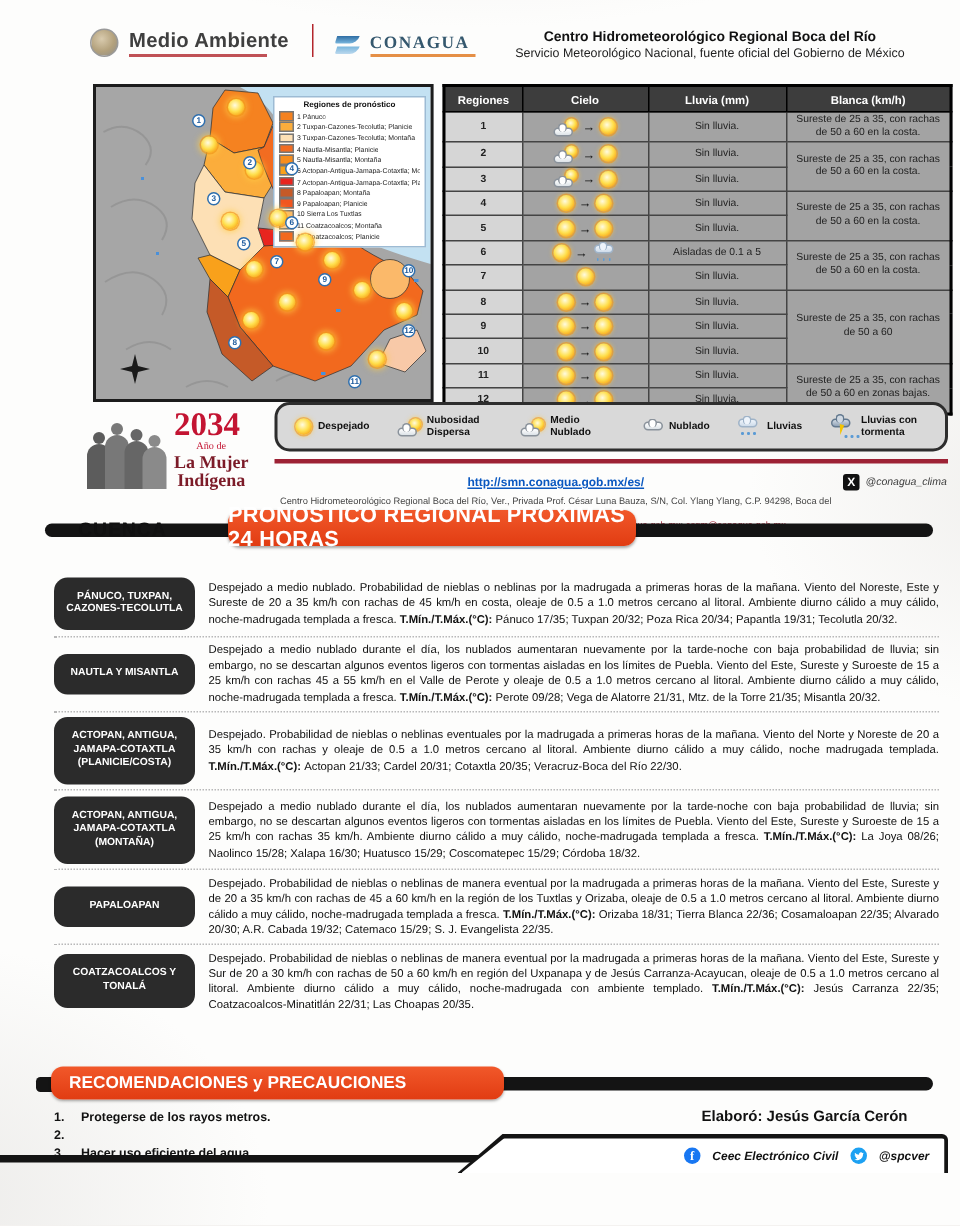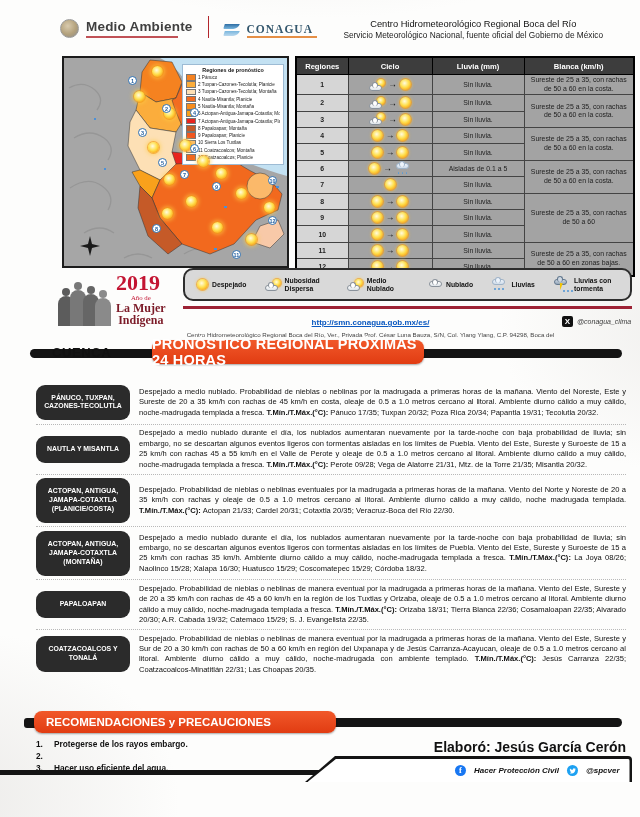--- a/index.html
+++ b/index.html
@@ -22,21 +22,21 @@
   .redstrip{height:2.5px;width:92px;background:#b0262c;margin-top:1.5px;opacity:.8;}
   .divider{width:1px;height:22px;background:#b3262c;margin:0 8px;}
   .wave{position:relative;width:16px;height:14px;}
   .wave::before,.wave::after{content:"";position:absolute;left:0;width:15px;height:5px;border-radius:0 0 8px 2px;
         background:linear-gradient(#2e6da4,#79b6dd);transform:skewX(-18deg);}
   .wave::after{top:7px;background:linear-gradient(#79b6dd,#bcd9ee);}
   .conagua-stack{display:flex;flex-direction:column;}
   .conagua{font-family:"Liberation Serif",serif;font-size:11.5px;letter-spacing:1px;color:#35586e;font-weight:bold;}
   .orangestrip{height:2px;width:70px;background:#e07b26;margin-top:1.5px;opacity:.85;}
   .hdr-right{flex:1;text-align:center;padding-top:3px;}
-  .hdr-title{font-weight:normal;font-size:9.3px;color:#111;}
+  .hdr-title{font-weight:bold;font-size:9.3px;color:#111;}
   .hdr-sub{font-size:8.3px;color:#222;margin-top:1px;}
 
   
   .mapbox{position:absolute;left:62px;top:56px;width:227px;height:212px;border:2px solid #1c1c1c;
           background:#a9a9a9;box-sizing:border-box;}
   .mapbox svg{position:absolute;inset:0;}
   .maplegend{position:absolute;right:3px;top:6px;width:102px;background:#fff;border:1px solid #9dbbd4;
              padding:2px 3px;box-sizing:border-box;}
   .maplegend-title{font-size:5.4px;font-weight:bold;color:#111;text-align:center;margin-bottom:1px;}
   .mlrow{display:flex;align-items:center;gap:2px;margin:0.8px 0;}
@@ -133,21 +133,21 @@
   .recrow{position:absolute;left:0;top:711px;right:0;height:24px;}
   .recnub{position:absolute;left:24px;top:7px;width:18px;height:10px;background:#141414;border-radius:3px;}
   .recbar{position:absolute;left:300px;right:18px;top:7px;height:9px;background:#141414;border-radius:5px;}
   .recbanner{position:absolute;left:34px;top:0;width:302px;height:22px;border-radius:8px;
           background:linear-gradient(#f1582a,#e13c12);color:#fff;font-weight:bold;font-size:11.5px;
           display:flex;align-items:center;padding-left:12px;box-sizing:border-box;
           box-shadow:0 1px 2px rgba(0,0,0,.35);}
   .reclist{position:absolute;left:36px;top:738px;width:400px;}
   .recitem{display:flex;gap:6px;font-size:8.3px;font-weight:bold;color:#111;line-height:1.45;}
   .recnumber{flex:0 0 12px;}
-  .author{position:absolute;right:14px;top:739px;font-size:14px;font-weight:bold;color:#111;margin-left:20px;}
+  .author{position:absolute;right:35px;top:739px;font-size:10px;font-weight:bold;color:#111;margin-left:20px;}
 
   
   .footline{position:absolute;left:0;top:770px;width:330px;height:5px;background:#141414;}
   .soctab{position:absolute;left:305px;top:756px;width:327px;height:26px;background:#141414;
           clip-path:polygon(30px 0,100% 0,100% 100%,0 100%);border-radius:10px 4px 0 0;}
   .soctab-in{position:absolute;left:2.5px;right:2.5px;top:2.5px;bottom:0;background:#fff;
           clip-path:polygon(29px 0,100% 0,100% 100%,0 100%);border-radius:8px 2px 0 0;
           display:flex;align-items:center;justify-content:flex-end;gap:8px;padding-right:10px;box-sizing:border-box;}
   .fbicon{width:11px;height:11px;border-radius:50%;background:#1877f2;color:#fff;font-size:8.5px;font-weight:bold;
           font-family:"Liberation Serif",serif;display:flex;align-items:center;justify-content:center;}
@@ -507,21 +507,21 @@
     </div>
 
   <div class="logo2025">
     <div class="photos">
       <span class="bust" style="left:0;background:#5c5c5c;"></span>
       <span class="bust" style="left:12px;height:36px;background:#787878;"></span>
       <span class="bust" style="left:25px;height:32px;background:#666;"></span>
       <span class="bust" style="left:37px;height:28px;background:#8a8a8a;"></span>
     </div>
     <div class="y2025">
-      <div class="yr">2019</div>
+      <div class="yr">2034</div>
       <div class="anio">Año de</div>
       <div class="ln">La Mujer</div>
       <div class="ln">Indígena</div>
     </div>
   </div>
 
   <div class="redrule"></div>
   <div class="contact">
     <div><a class="smnurl">http://smn.conagua.gob.mx/es/</a></div>
     <div class="addr">
@@ -568,37 +568,37 @@
     </div>
 
   <div class="recrow">
     <div class="recnub"></div>
     <div class="recbar"></div>
     <div class="recbanner">RECOMENDACIONES y PRECAUCIONES</div>
   </div>
   <div class="reclist" id="reclist">
       <div class="recitem">
         <span class="recnumber">1.</span>
-        <span>Protegerse de los rayos embargo.</span>
+        <span>Protegerse de los rayos metros.</span>
       </div>
       <div class="recitem">
         <span class="recnumber">2.</span>
       </div>
       <div class="recitem">
         <span class="recnumber">3.</span>
         <span>Hacer uso eficiente del agua.</span>
       </div>
     </div>
   <div class="author">Elaboró: Jesús García Cerón</div>
 
   <div class="footline"></div>
   <div class="soctab">
     <div class="soctab-in">
       <span class="fbicon">f</span>
-      <span class="socname">Hacer Protección Civil</span>
+      <span class="socname">Ceec Electrónico Civil</span>
       <span class="twicon">
         <svg width="7" height="7" viewBox="0 0 24 24" fill="#fff">
             <path d="M23 5c-.8.4-1.7.6-2.6.8a4.5 4.5 0 0 0-7.7 4.1A12.8 12.8 0 0 1 3.4 5a4.5 4.5 0 0 0 1.4 6 4.4 4.4 0 0 1-2-.5v.1a4.5 4.5 0 0 0 3.6 4.4 4.6 4.6 0 0 1-2 .1 4.5 4.5 0 0 0 4.2 3.1A9 9 0 0 1 2 20.3 12.7 12.7 0 0 0 8.9 22c8.3 0 12.8-6.9 12.8-12.8v-.6A9 9 0 0 0 23 5z"></path>
           </svg>
       </span>
       <span class="socname">@spcver</span>
     </div>
   </div>
 
 </div>

